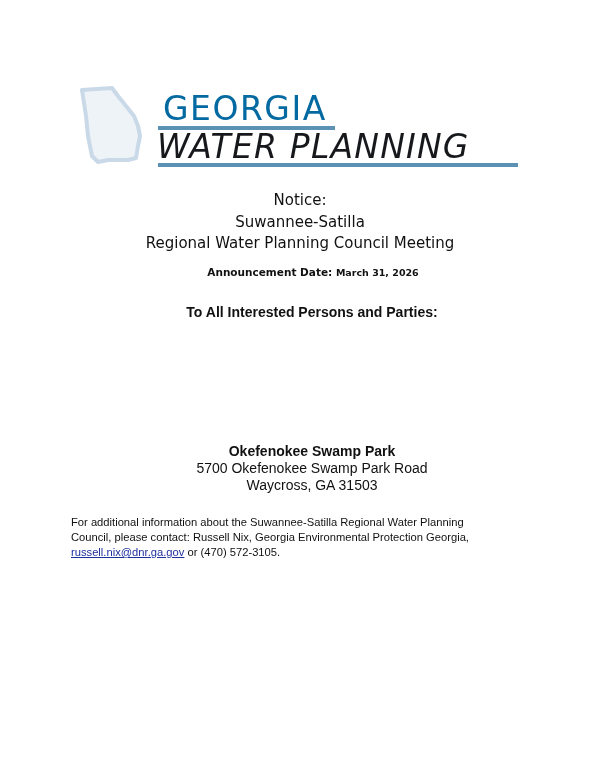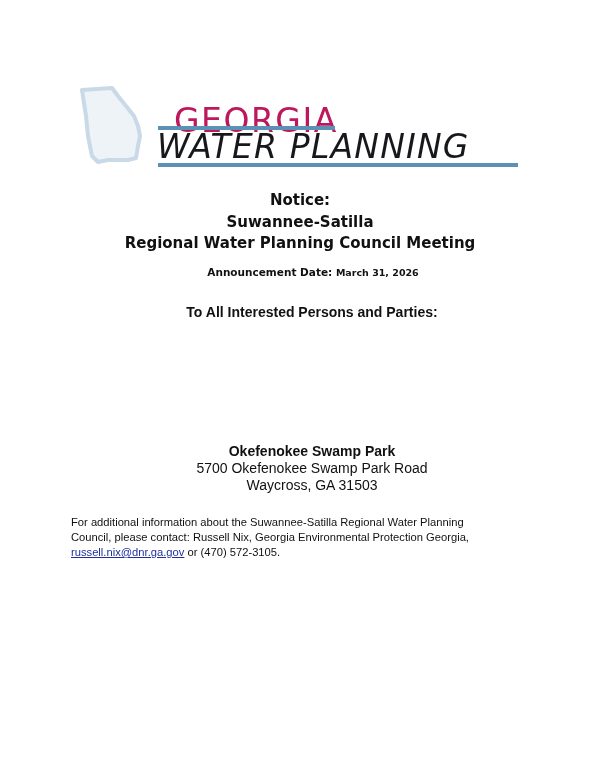--- a/index.html
+++ b/index.html
@@ -2,27 +2,27 @@
 <html><head>
   <meta charset="utf-8">
   <style>
     html, body { margin: 0; padding: 0; background: #ffffff; }
     body { width: 600px; height: 776px; position: relative; overflow: hidden; color: #111; }
     .page { position: absolute; left: 0; top: 0; width: 600px; height: 776px; background: #fff; }
 
     
     .logo { position: absolute; left: 78px; top: 86px; width: 445px; height: 85px; }
     .ga-shape { position: absolute; left: 0; top: 0; width: 70px; height: 80px; }
-    .logo-line1 { position: absolute; left: 174px; top: 92px; font-family: "DejaVu Sans", sans-serif; font-size: 33px; letter-spacing: 1.5px; color: #be185d; line-height: 1; margin-top: 12px; }
+    .logo-line1 { position: absolute; left: 163px; top: 92px; font-family: "DejaVu Sans", sans-serif; font-size: 33px; letter-spacing: 1.5px; color: #0369a1; line-height: 1; }
     .logo-line2 { position: absolute; left: 157px; top: 130px; font-family: "DejaVu Sans", sans-serif; font-size: 33px; letter-spacing: 1.2px; color: #16181c; line-height: 1; font-style: italic; }
     .bar1 { position: absolute; left: 158px; top: 126px; width: 177px; height: 4px; background: #5b91b2; }
     .bar2 { position: absolute; left: 158px; top: 163px; width: 360px; height: 4px; background: #5b91b2; }
 
     
-    .title { position: absolute; left: 0; width: 600px; text-align: center; font-family: "DejaVu Sans", sans-serif; font-weight: bold; font-size: 15px; color: #111; }
+    .title { position: absolute; left: 0; width: 600px; text-align: center; font-family: "DejaVu Sans", sans-serif; font-weight: normal; font-size: 15px; color: #111; }
     .t1 { top: 191px; }
     .t2 { top: 213px; }
     .t3 { top: 234px; }
     .announce { position: absolute; left: 16px; width: 594px; top: 266px; text-align: center; font-family: "DejaVu Sans", sans-serif; font-size: 10.5px; font-weight: bold; color: #111; }
     .announce .date { font-size: 9.5px; }
 
     .body-text { position: absolute; left: 12px; width: 600px; text-align: center; font-family: "Liberation Sans", sans-serif; font-size: 14px; color: #111; line-height: 17px; }
     .b { font-weight: bold; }
     .greet { top: 304px; }
     .intro { top: 336px; }

